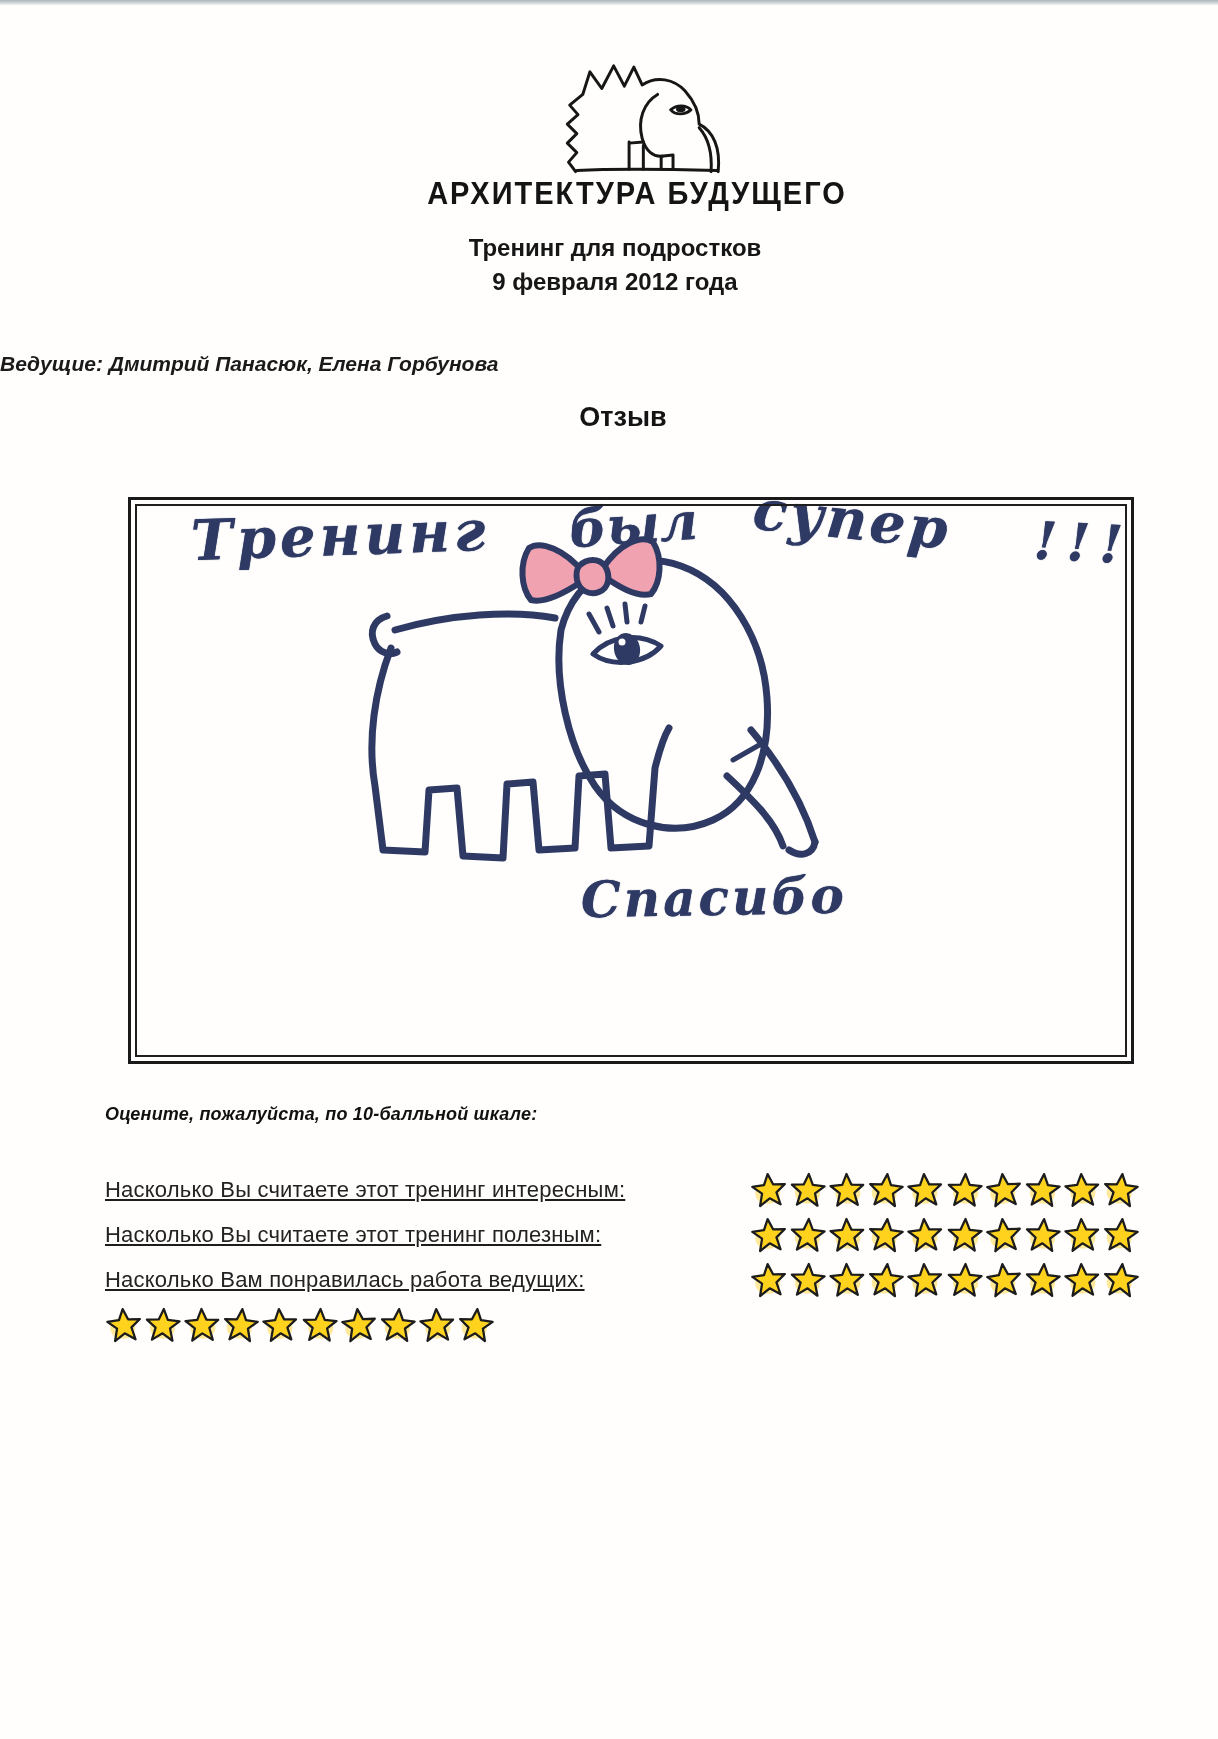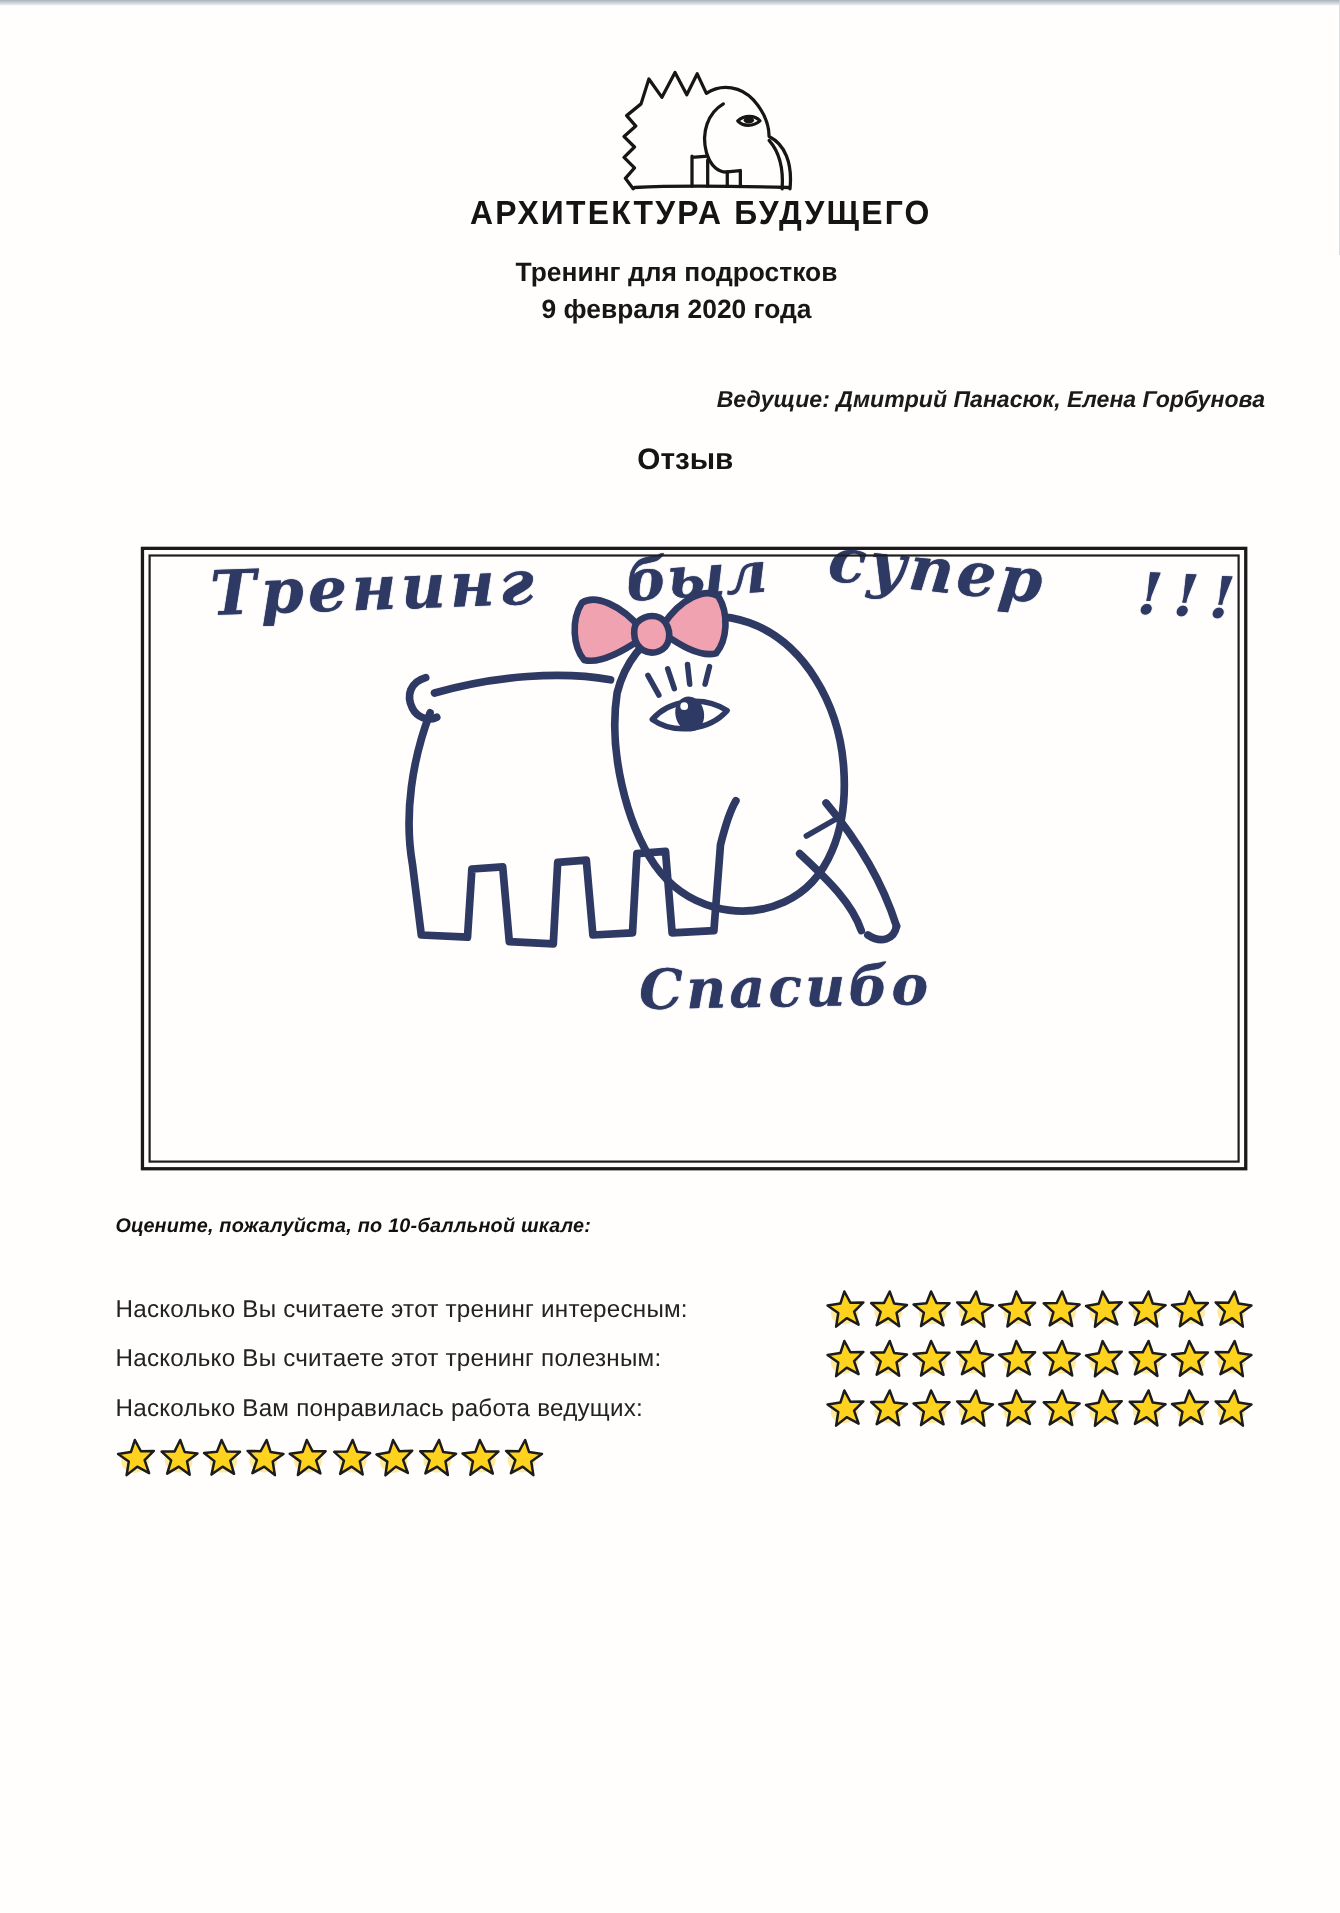--- a/index.html
+++ b/index.html
@@ -25,21 +25,21 @@
   .logo-text{
     position:absolute;left:37px;top:178px;width:1200px;
     text-align:center;font-weight:bold;font-size:29px;letter-spacing:2px;
     color:#141414;transform:scaleY(1.05);
   }
 
   
   .title-block{position:absolute;left:0;top:231px;width:1150px;text-align:center;padding-left:40px;}
   .title-line{display:block;font-weight:bold;font-size:24px;line-height:34px;color:#161616;}
   .facilitators{
-    position:absolute;left:0;top:352px;width:1150px;text-align:right;
+    position:absolute;left:0;top:352px;width:1150px;text-align:left;
     font-weight:bold;font-style:italic;font-size:21px;color:#1a1a1a;
   }
   .section-title{
     position:absolute;left:0;top:402px;width:1150px;text-align:center;
     font-weight:bold;font-size:27px;color:#141414;margin:0;padding-left:48px;
   }
 
   
   .feedback-box{
     position:absolute;left:128px;top:497px;width:1006px;height:567px;
@@ -67,21 +67,21 @@
   .elephant-drawing .glint{fill:#ffffff;}
   .elephant-drawing .bow{fill:#f0a2b0;stroke:#2e3a63;stroke-width:6;stroke-linejoin:round;}
 
   
   .ratings{position:absolute;left:105px;top:1104px;width:1035px;}
   .instruction{
     margin:0;font-weight:bold;font-style:italic;font-size:18px;color:#111;
     letter-spacing:.2px;
   }
   .rating-rows{margin-top:42px;}
-  .rating-row{display:flex;justify-content:space-between;align-items:center;height:45px;}
+  .rating-row{display:flex;justify-content:space-between;align-items:center;height:45px;text-decoration:underline;}
   .rating-label{font-size:22px;color:#222;letter-spacing:.2px;}
   .stars{display:flex;width:390px;justify-content:space-between;align-items:center;}
   .star{width:38px;height:38px;flex:0 0 auto;}
 </style>
 </head>
 <body>
 
 <div class="page">
 
   <svg class="logo-icon" viewBox="0 0 330 200" aria-hidden="true">
@@ -91,21 +91,21 @@
     <path d="M 198 62 C 174 76 164 106 172 136 C 178 158 192 168 206 166"></path>
     <path d="M 220 88 C 230 79 246 79 254 88 C 244 97 228 97 220 88 Z"></path>
     <ellipse class="fill-ink" cx="237" cy="87" rx="8" ry="5"></ellipse>
     <path d="M 150 142 L 150 188 M 174 148 L 174 188 M 150 144 L 174 142"></path>
     <path d="M 204 166 L 204 188 M 224 164 L 224 188 M 204 166 L 224 164"></path>
   </svg>
   <div class="logo-text">АРХИТЕКТУРА БУДУЩЕГО</div>
 
   <div class="title-block">
     <span class="title-line">Тренинг для подростков</span>
-    <span class="title-line">9 февраля 2020 года</span>
+    <span class="title-line">9 февраля 2012 года</span>
   </div>
   <div class="facilitators">Ведущие: Дмитрий Панасюк, Елена Горбунова</div>
   <h2 class="section-title">Отзыв</h2>
 
   <div class="feedback-box">
 
     <span class="hw hw-w1">Тренинг</span>
     <span class="hw hw-w2">был</span>
     <span class="hw hw-w3">супер</span>
     <span class="hw hw-w4">!!!</span>

